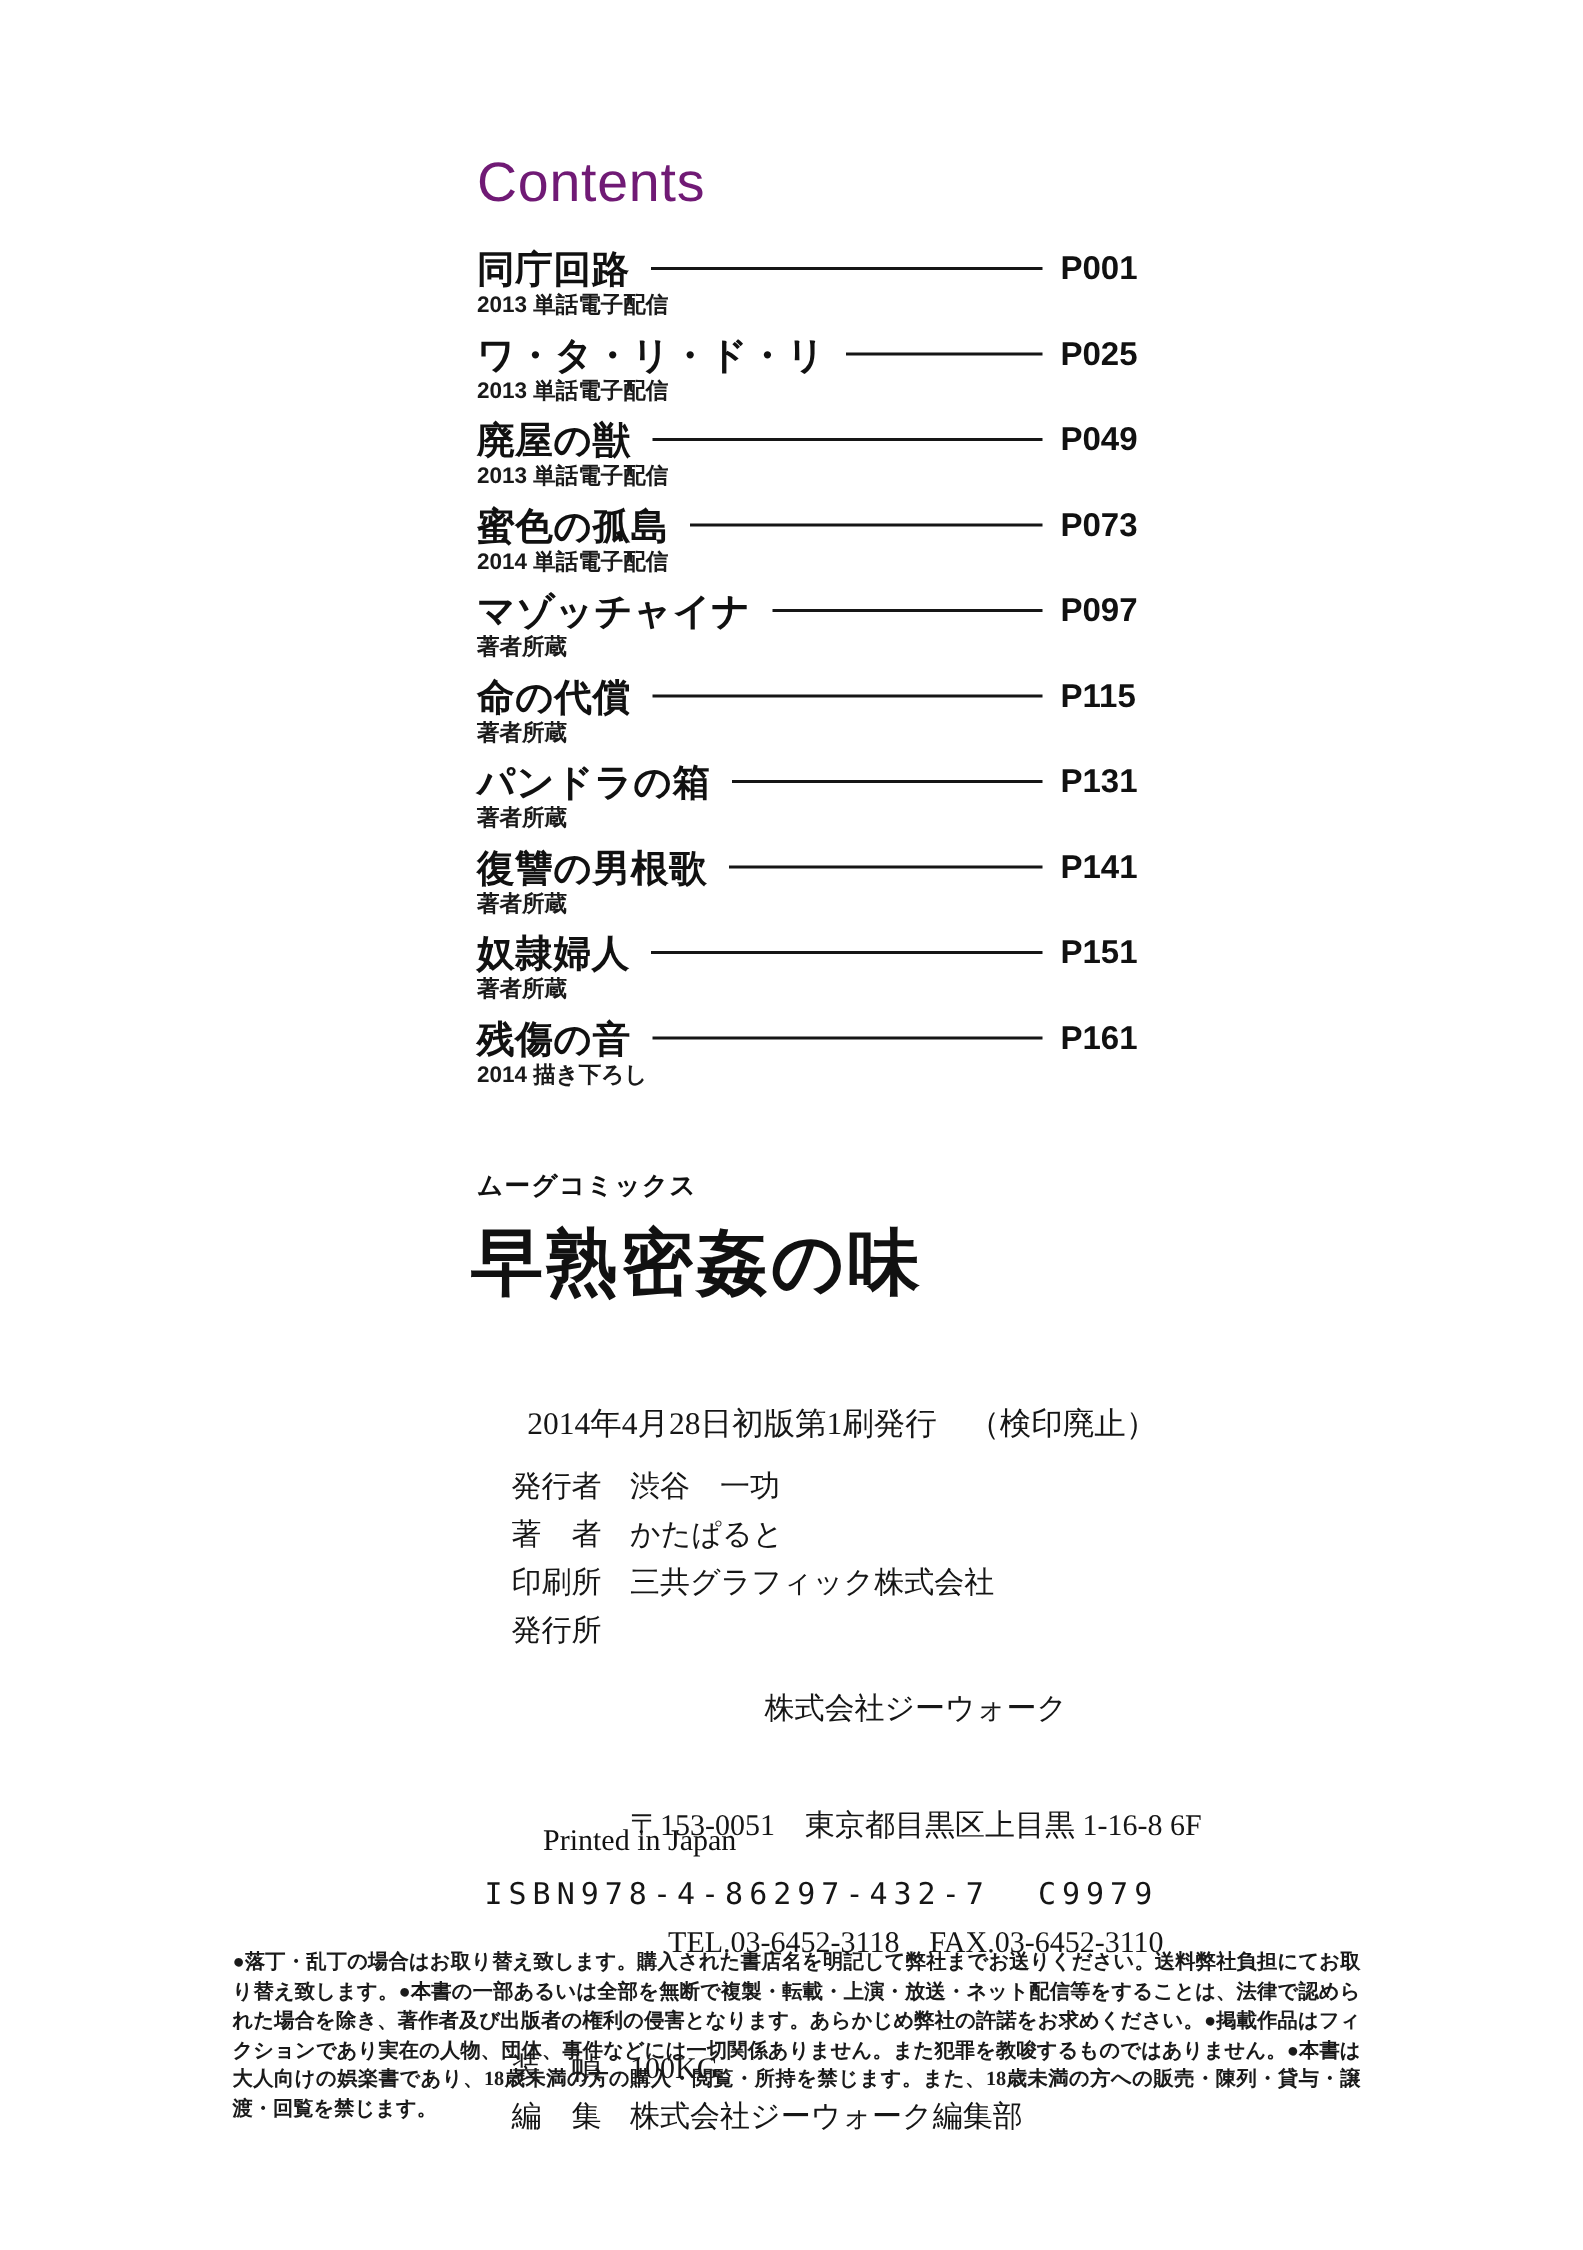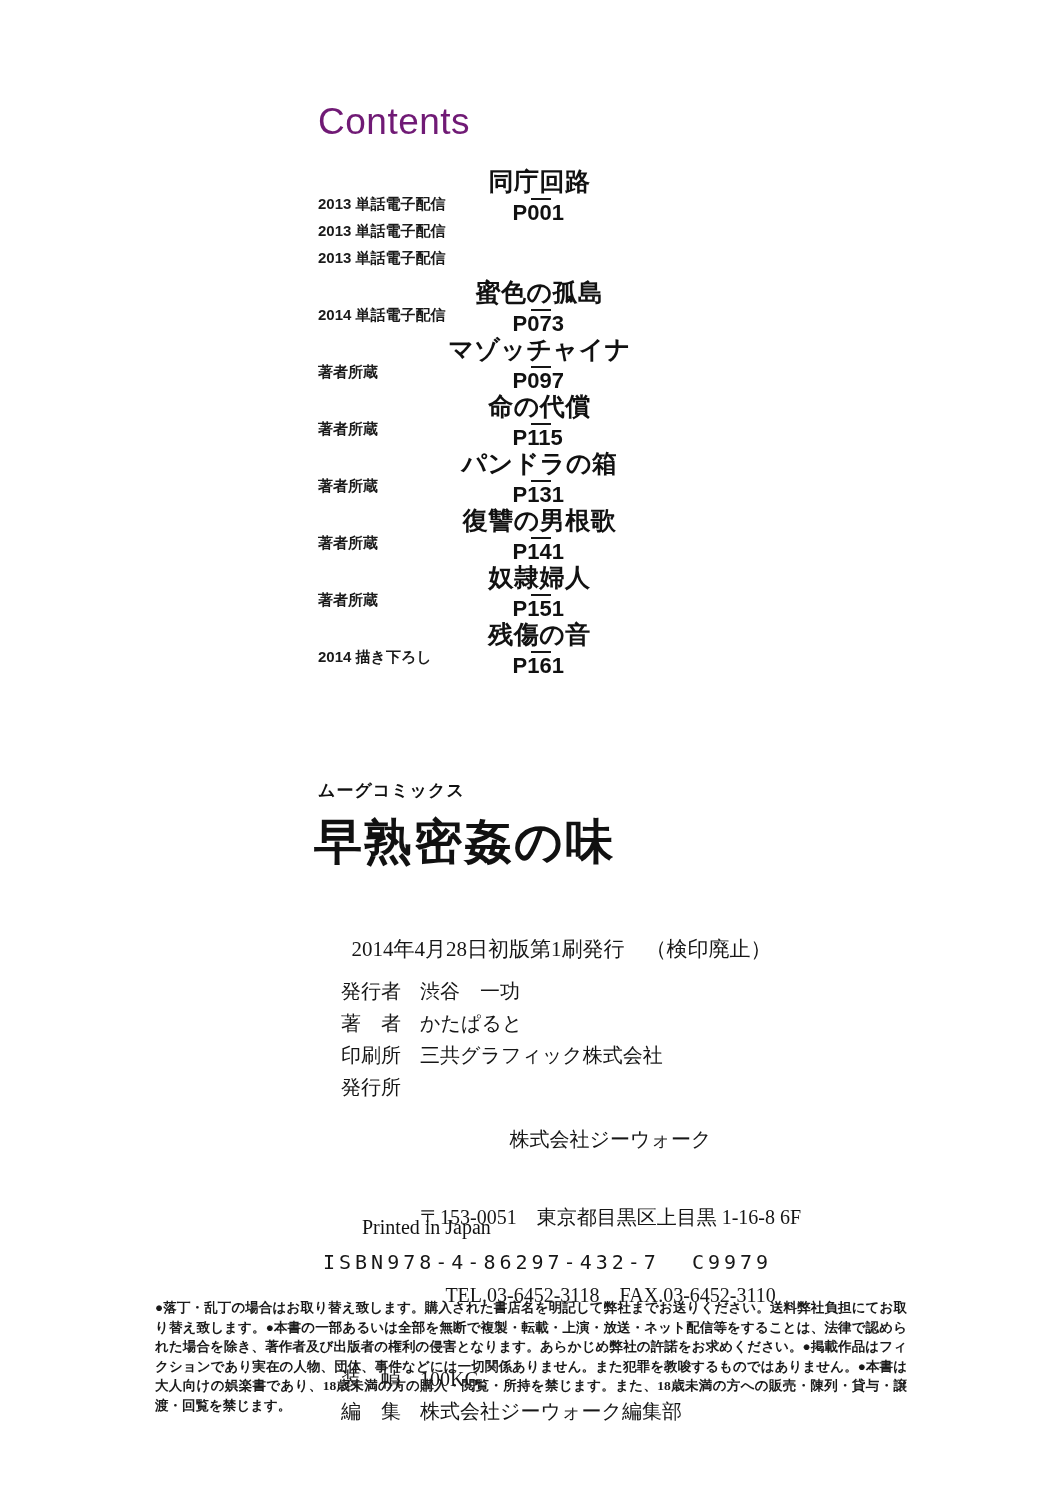--- a/index.html
+++ b/index.html
@@ -25,21 +25,20 @@
     color: #701a75;
     letter-spacing: 0.5px;
     margin-bottom: 23px;
     line-height: 40px;
   }
   .toc-entry { margin-bottom: 9px; }
   .toc-row {
     display: flex;
     align-items: center;
     height: 28px;
-    flex-direction: column;
   }
   .toc-title {
     font-weight: 700;
     font-size: 25px;
     letter-spacing: 0.5px;
     white-space: nowrap;
   }
   .toc-leader {
     flex: 1;
     border-top: 2px solid #161616;
@@ -145,24 +144,34 @@
   <div class="toc-entry">
     <div class="toc-row">
       <span class="toc-title">同庁回路</span>
       <span class="toc-leader"></span>
       <span class="toc-page">P001</span>
     </div>
     <div class="toc-note">2013 単話電子配信</div>
   </div>
 
   <div class="toc-entry">
+    <div class="toc-row">
+      <span class="toc-title">ワ・タ・リ・ド・リ</span>
+      <span class="toc-leader"></span>
+      <span class="toc-page">P025</span>
+    </div>
     <div class="toc-note">2013 単話電子配信</div>
   </div>
 
   <div class="toc-entry">
+    <div class="toc-row">
+      <span class="toc-title">廃屋の獣</span>
+      <span class="toc-leader"></span>
+      <span class="toc-page">P049</span>
+    </div>
     <div class="toc-note">2013 単話電子配信</div>
   </div>
 
   <div class="toc-entry">
     <div class="toc-row">
       <span class="toc-title">蜜色の孤島</span>
       <span class="toc-leader"></span>
       <span class="toc-page">P073</span>
     </div>
     <div class="toc-note">2014 単話電子配信</div>

